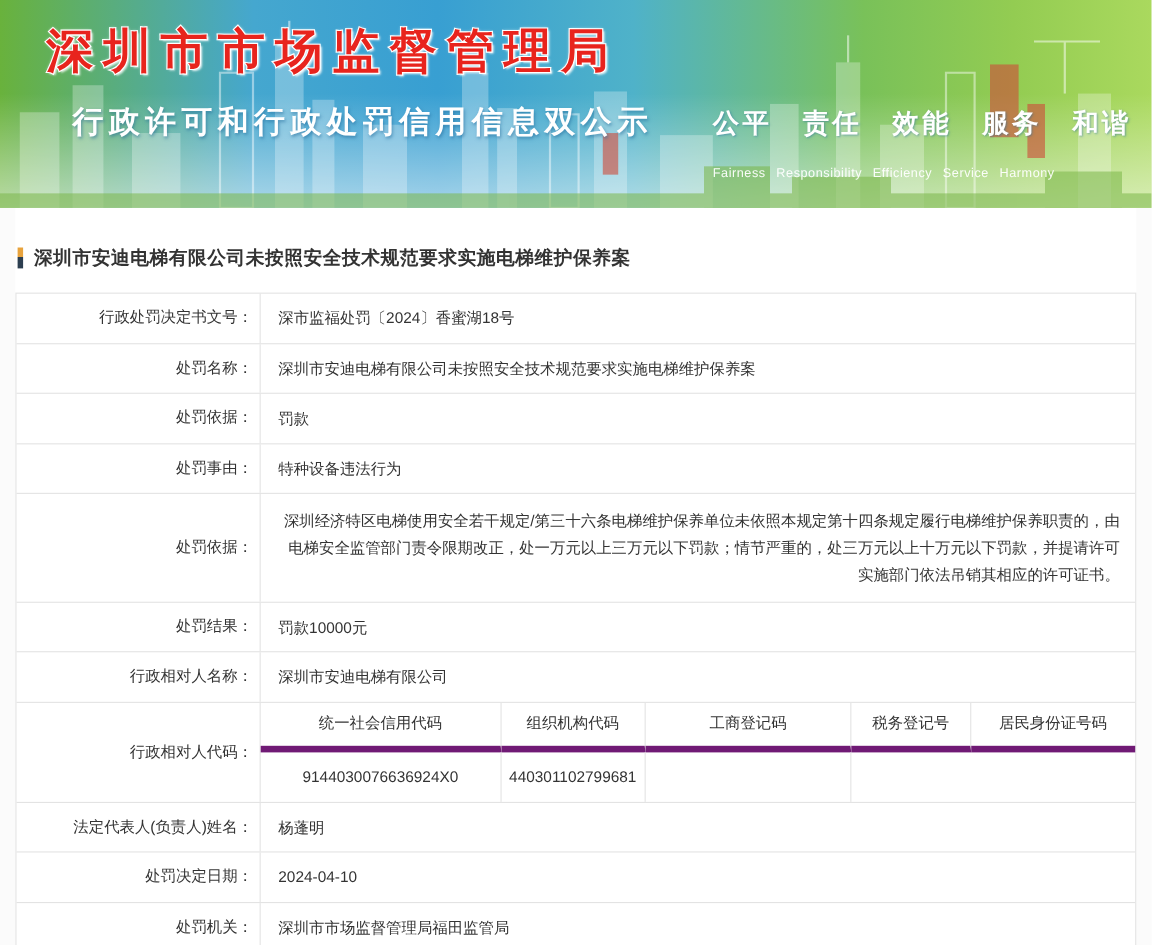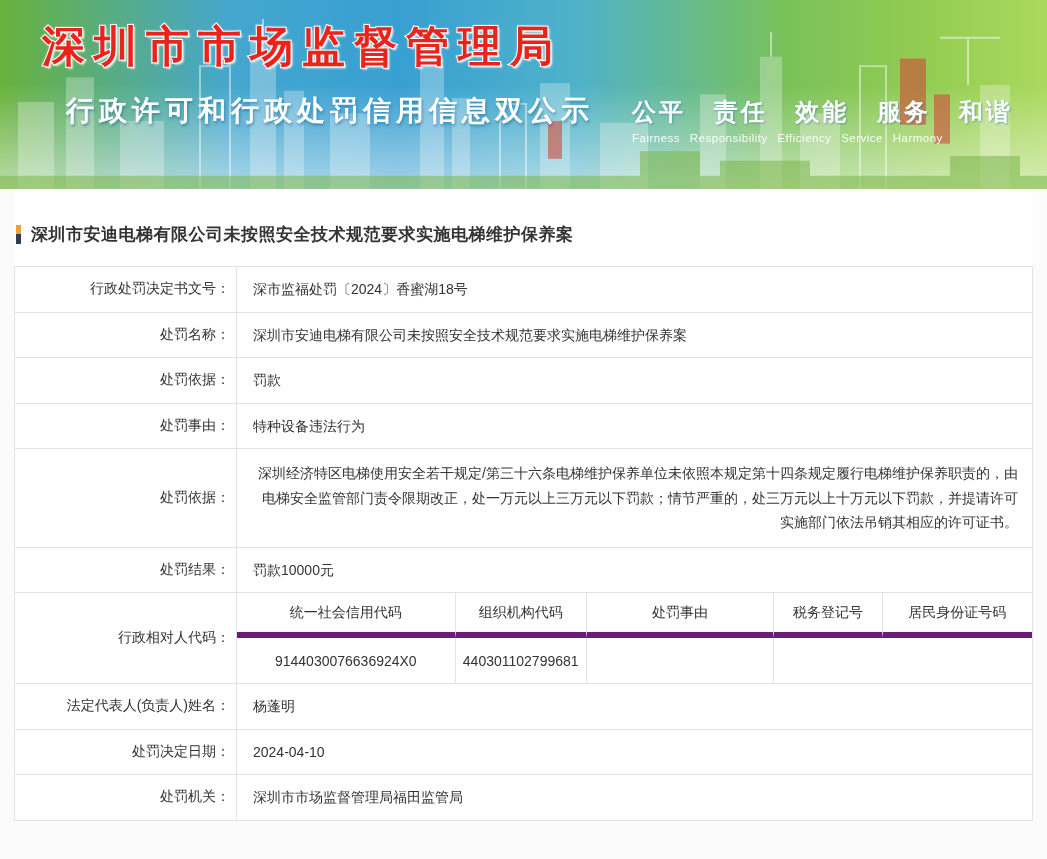--- a/index.html
+++ b/index.html
@@ -43,34 +43,34 @@
     font-size: 28px;
     font-weight: bold;
     letter-spacing: 5px;
     color: #ffffff;
     text-shadow: 1px 2px 3px rgba(30,100,150,0.55);
     white-space: nowrap;
     margin-left: 16px;
   }
   .slogans {
     position: absolute;
-    left: 632px; top: 96px;
+    left: 648px; top: 96px;
     color: #ffffff;
     text-align: left;
     white-space: nowrap;
   }
   .slogan-cn {
     font-size: 24px;
     font-weight: bold;
     letter-spacing: 3px;
     word-spacing: 18px;
     text-shadow: 1px 1px 2px rgba(40,110,160,0.5);
   }
   .slogan-en {
-    margin-top: 4px;
+    margin-top: 24px;
     font-size: 11.5px;
     letter-spacing: 0.5px;
     word-spacing: 6px;
     opacity: 0.95;
   }
 
   
   .content {
     width: 1019px;
     margin: 0 14px;
@@ -242,27 +242,31 @@
     <div class="row tall">
       <div class="cell-label">处罚依据：</div>
       <div class="cell-value">深圳经济特区电梯使用安全若干规定/第三十六条电梯维护保养单位未依照本规定第十四条规定履行电梯维护保养职责的，由电梯安全监管部门责令限期改正，处一万元以上三万元以下罚款；情节严重的，处三万元以上十万元以下罚款，并提请许可实施部门依法吊销其相应的许可证书。</div>
     </div>
 
     <div class="row">
       <div class="cell-label">处罚结果：</div>
       <div class="cell-value">罚款10000元</div>
     </div>
 
+    <div class="row">
+      <div class="cell-label">行政相对人名称：</div>
+      <div class="cell-value">深圳市安迪电梯有限公司</div>
+    </div>
 
     <div class="row">
       <div class="cell-label">行政相对人代码：</div>
       <div class="code-grid">
         <div class="code-cell head">统一社会信用代码</div>
         <div class="code-cell head">组织机构代码</div>
-        <div class="code-cell head">处罚事由</div>
+        <div class="code-cell head">工商登记码</div>
         <div class="code-cell head">税务登记号</div>
         <div class="code-cell head last">居民身份证号码</div>
         <div class="code-cell">9144030076636924X0</div>
         <div class="code-cell">440301102799681</div>
         <div class="code-cell"></div>
         <div class="code-cell last"></div>
       </div>
     </div>
 
     <div class="row">

